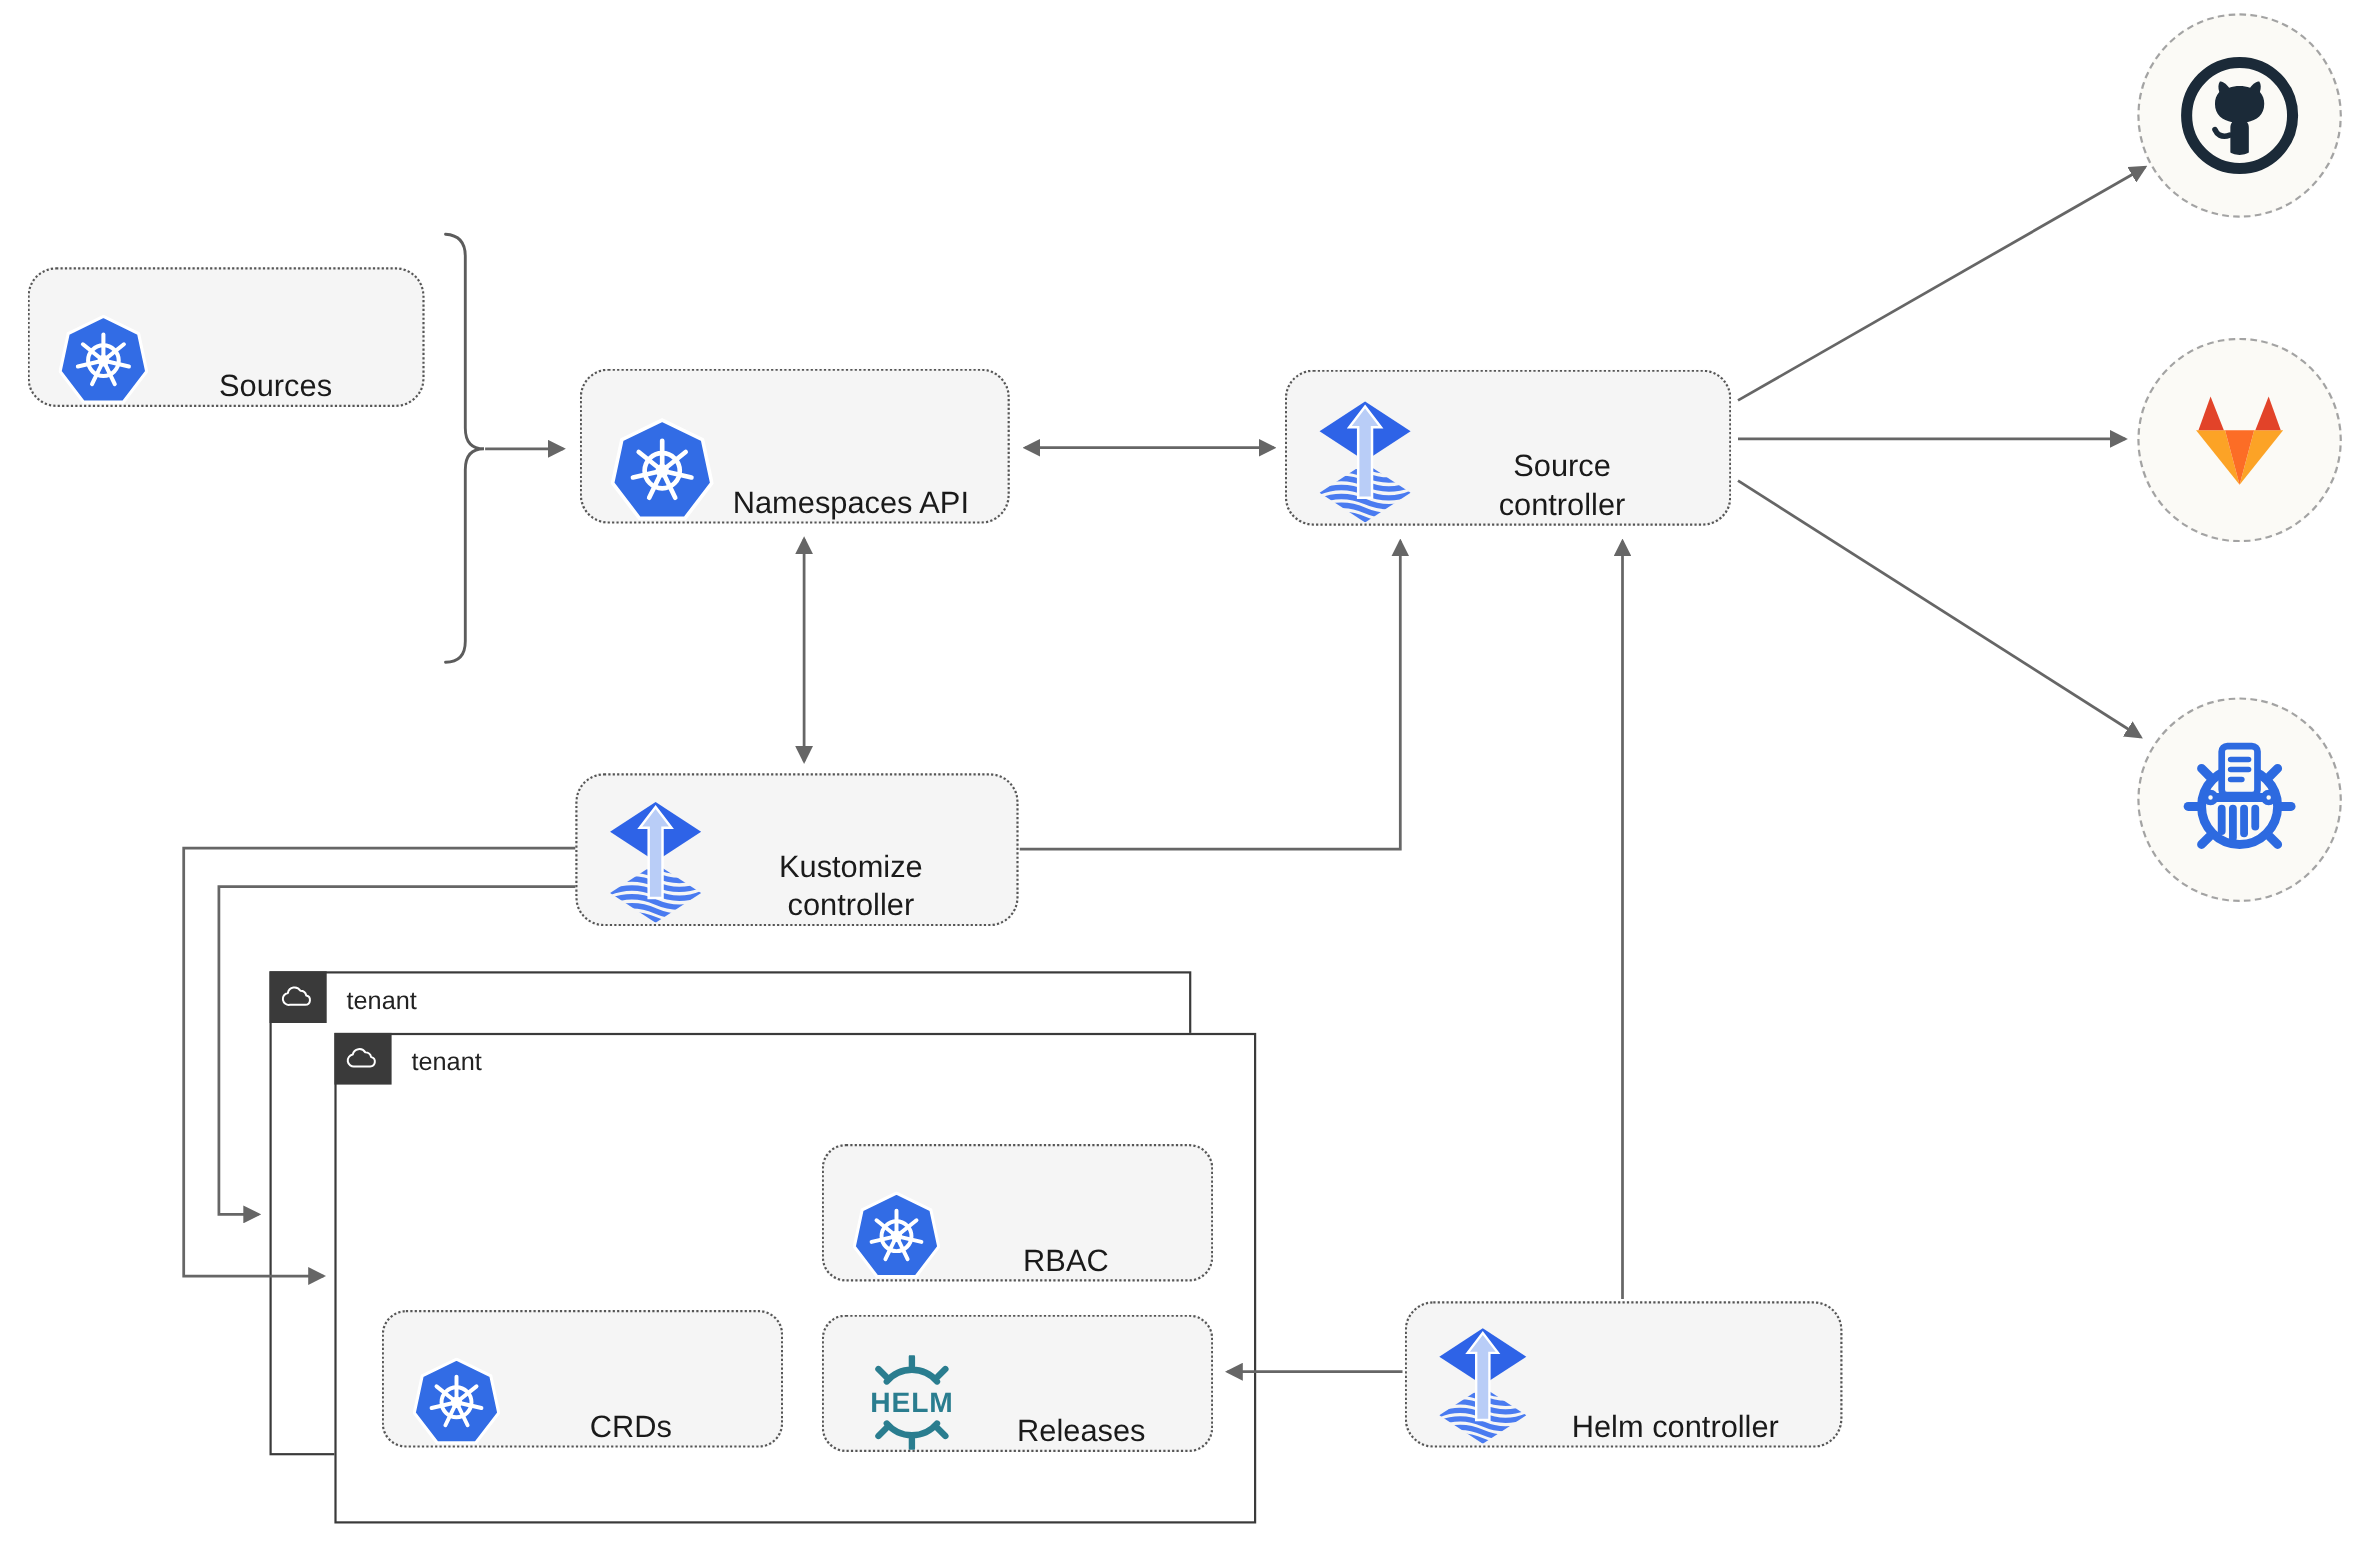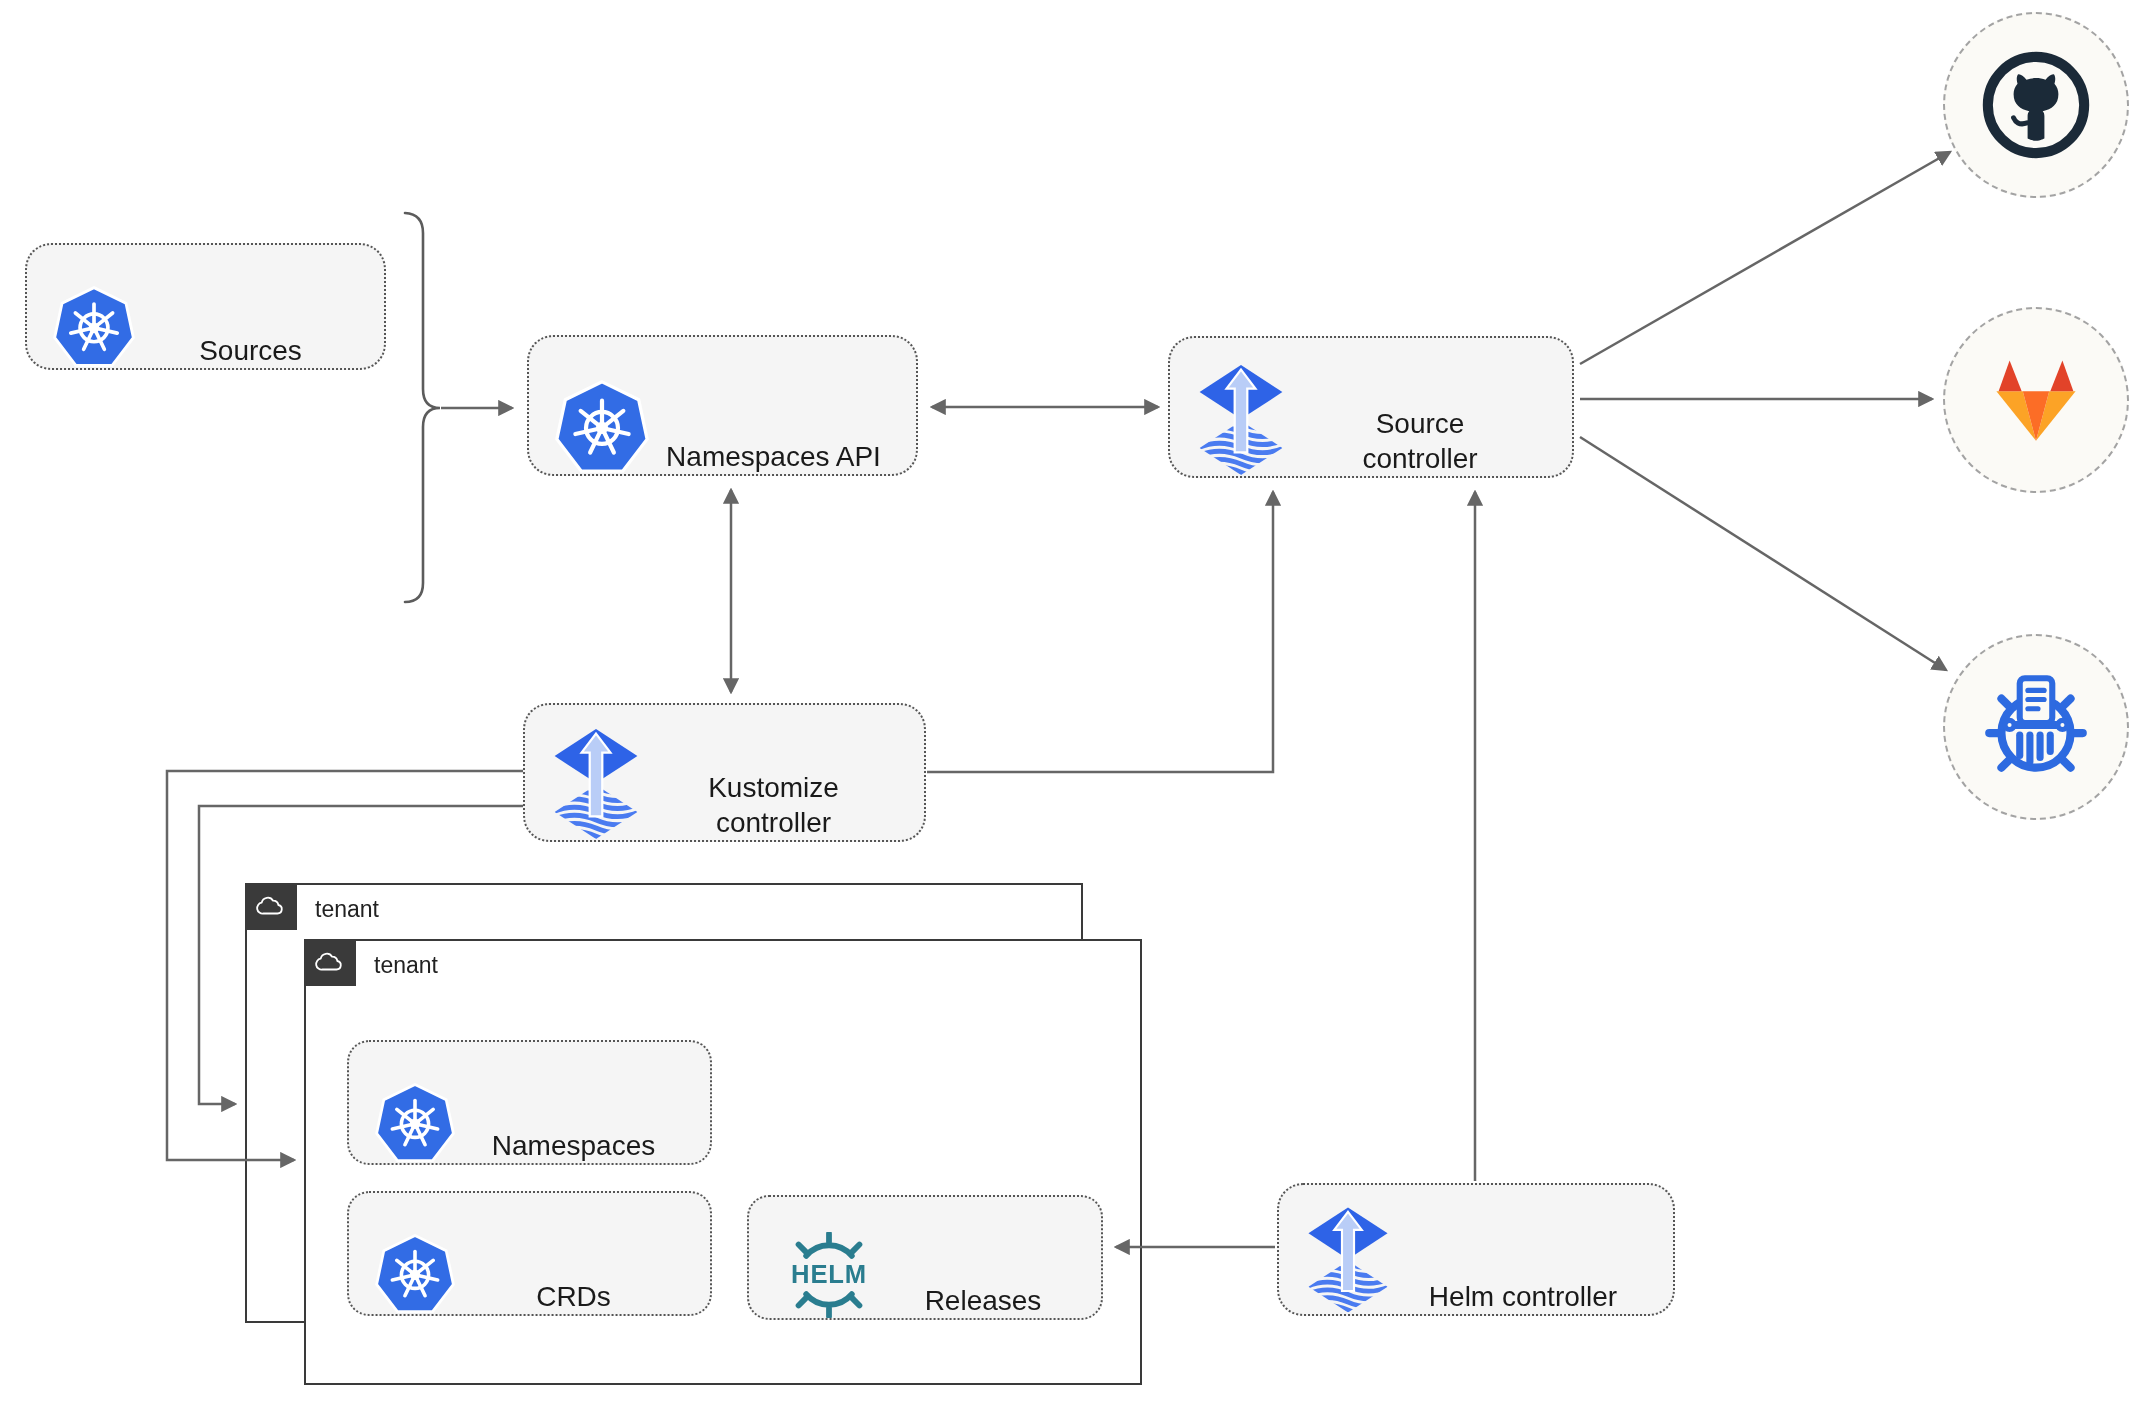--- a/index.html
+++ b/index.html
@@ -129,27 +129,27 @@
   </div>
 
   <div class="tenant z2" style="left:304px;top:939px;width:838px;height:446px;">
     <div class="badge">
       <svg width="34" height="24">
           <use href="#ic-cloud"></use>
         </svg>
     </div>
     <div class="tlabel">tenant</div>
 
-    <div class="node z3" style="left:41px;top:99px;width:365px;height:125px;border-radius:22px;">
+    <div class="node z3" style="left:441px;top:99px;width:356px;height:125px;border-radius:22px;">
       <span class="ic">
           <svg width="80" height="80">
             <use href="#ic-k8s"></use>
           </svg>
         </span>
-      <span class="lbl">Namespaces</span>
+      <span class="lbl">RBAC</span>
     </div>
     <div class="node z3" style="left:41px;top:250px;width:365px;height:125px;border-radius:22px;">
       <span class="ic">
           <svg width="80" height="80">
             <use href="#ic-k8s"></use>
           </svg>
         </span>
       <span class="lbl">CRDs</span>
     </div>
     <div class="node z3" style="left:441px;top:254px;width:356px;height:125px;border-radius:22px;">

